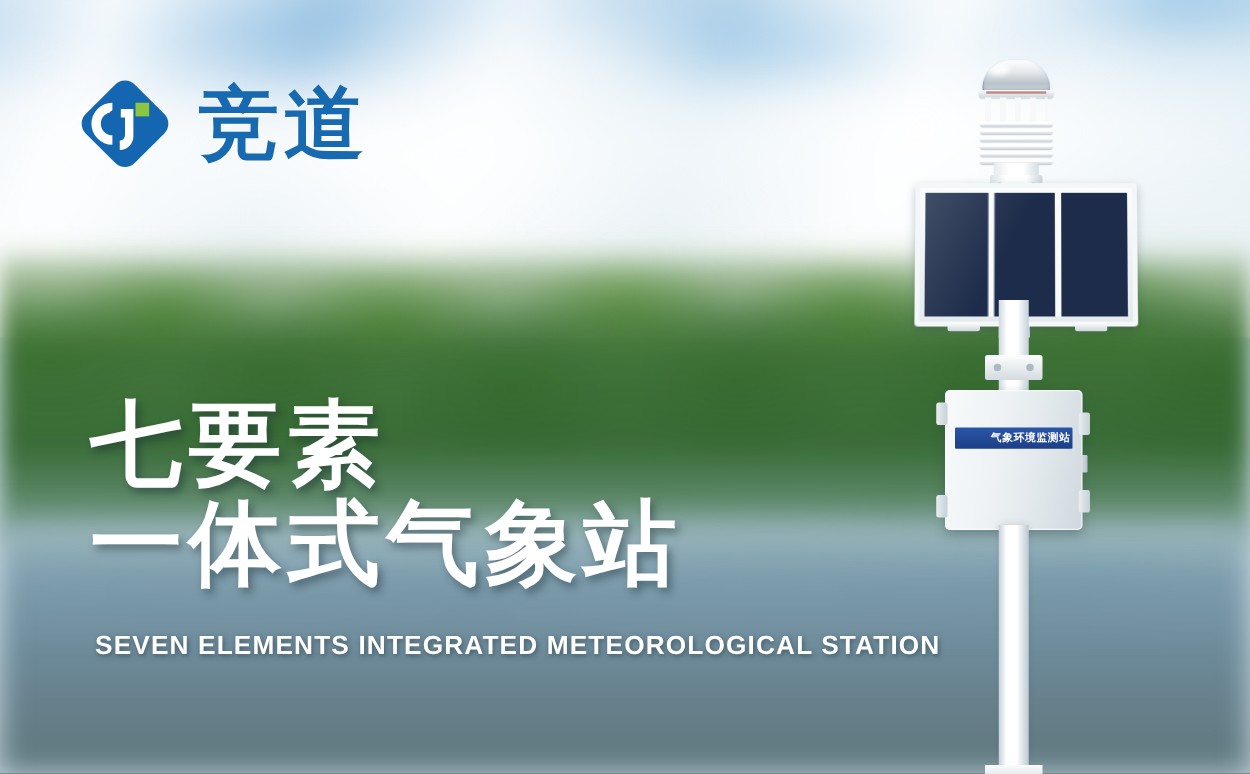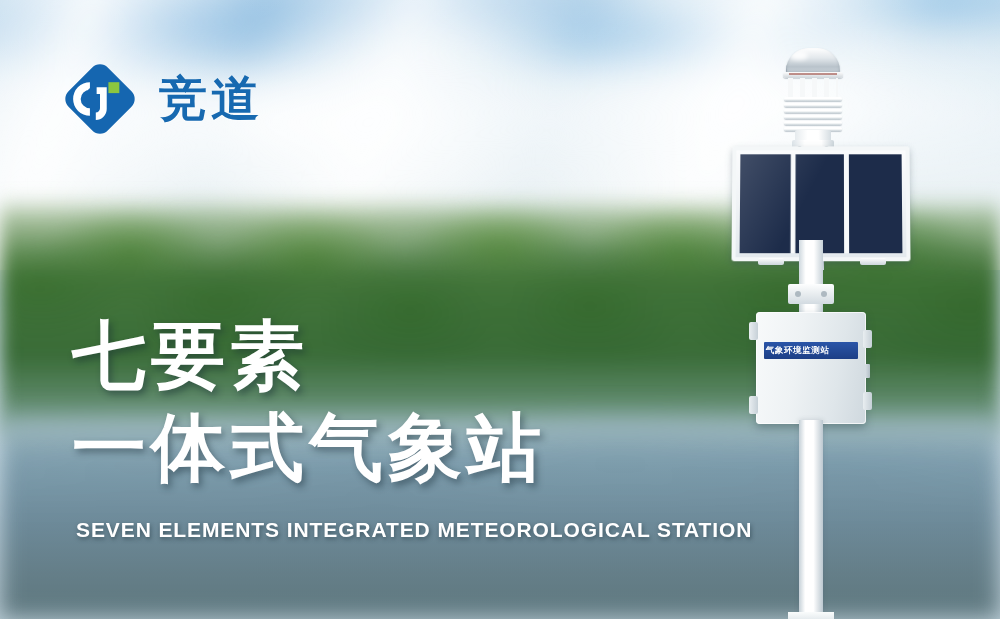--- a/index.html
+++ b/index.html
@@ -100,21 +100,21 @@
     pointer-events: none;
   }
 
   
   .logo-group {
     position: absolute; left: 58px; top: 57px;
     display: flex; align-items: center; gap: 17px;
   }
   .logo-mark { width: 84px; height: 84px; position: relative; }
   .logo-text {
-    font-size: 48px;
+    font-size: 64px;
     font-weight: 700;
     color: #1769b0;
     letter-spacing: 4px;
     line-height: 1;
     text-shadow: 0 1px 2px rgba(255,255,255,.6);
   }
 
   
   .headline {
     position: absolute; left: 72px; top: 318px;
@@ -123,21 +123,21 @@
   .title-line {
     color: #ffffff;
     font-weight: 700;
     font-size: 74px;
     line-height: 1.03;
     letter-spacing: 5px;
     text-shadow: 3px 4px 7px rgba(20,40,50,.45);
     white-space: nowrap;
   }
   .title-line.line2 {
-    margin-top: 16px;
+    margin-top: 3px;
   }
   .subtitle {
     margin-top: 32px;
     margin-left: 4px;
     color: #ffffff;
     font-size: 21px;
     font-weight: 700;
     letter-spacing: .9px;
     text-shadow: 1px 2px 4px rgba(20,40,50,.5);
     white-space: nowrap;
@@ -281,21 +281,21 @@
     background: linear-gradient(90deg,#e9eef1,#c6d0d7);
   }
   .lug-tl { left: -7px; top: 10px; }
   .lug-bl { left: -7px; bottom: 10px; }
   .lug-tr { right: -6px; top: 18px; }
   .lug-br { right: -6px; bottom: 14px; }
   .enc-label {
     position:absolute; left: 8px; top: 30px; width: 94px; height: 17px;
     background: linear-gradient(180deg,#2a55a8,#1d3f86);
     border-radius: 1px;
-    display:flex; align-items:center; justify-content:flex-start;
+    display:flex; align-items:center; justify-content:flex-end;
   }
   .enc-label span {
     color:#ffffff; font-size: 9px; font-weight: 700; letter-spacing: .6px;
     white-space: nowrap;
     transform: scale(.95);
   }
   .enc-latch {
     position:absolute; right: -4px; top: 52px; width: 5px; height: 14px;
     background: linear-gradient(90deg,#d7dfe4,#b3bfc7); border-radius: 1px;
   }

